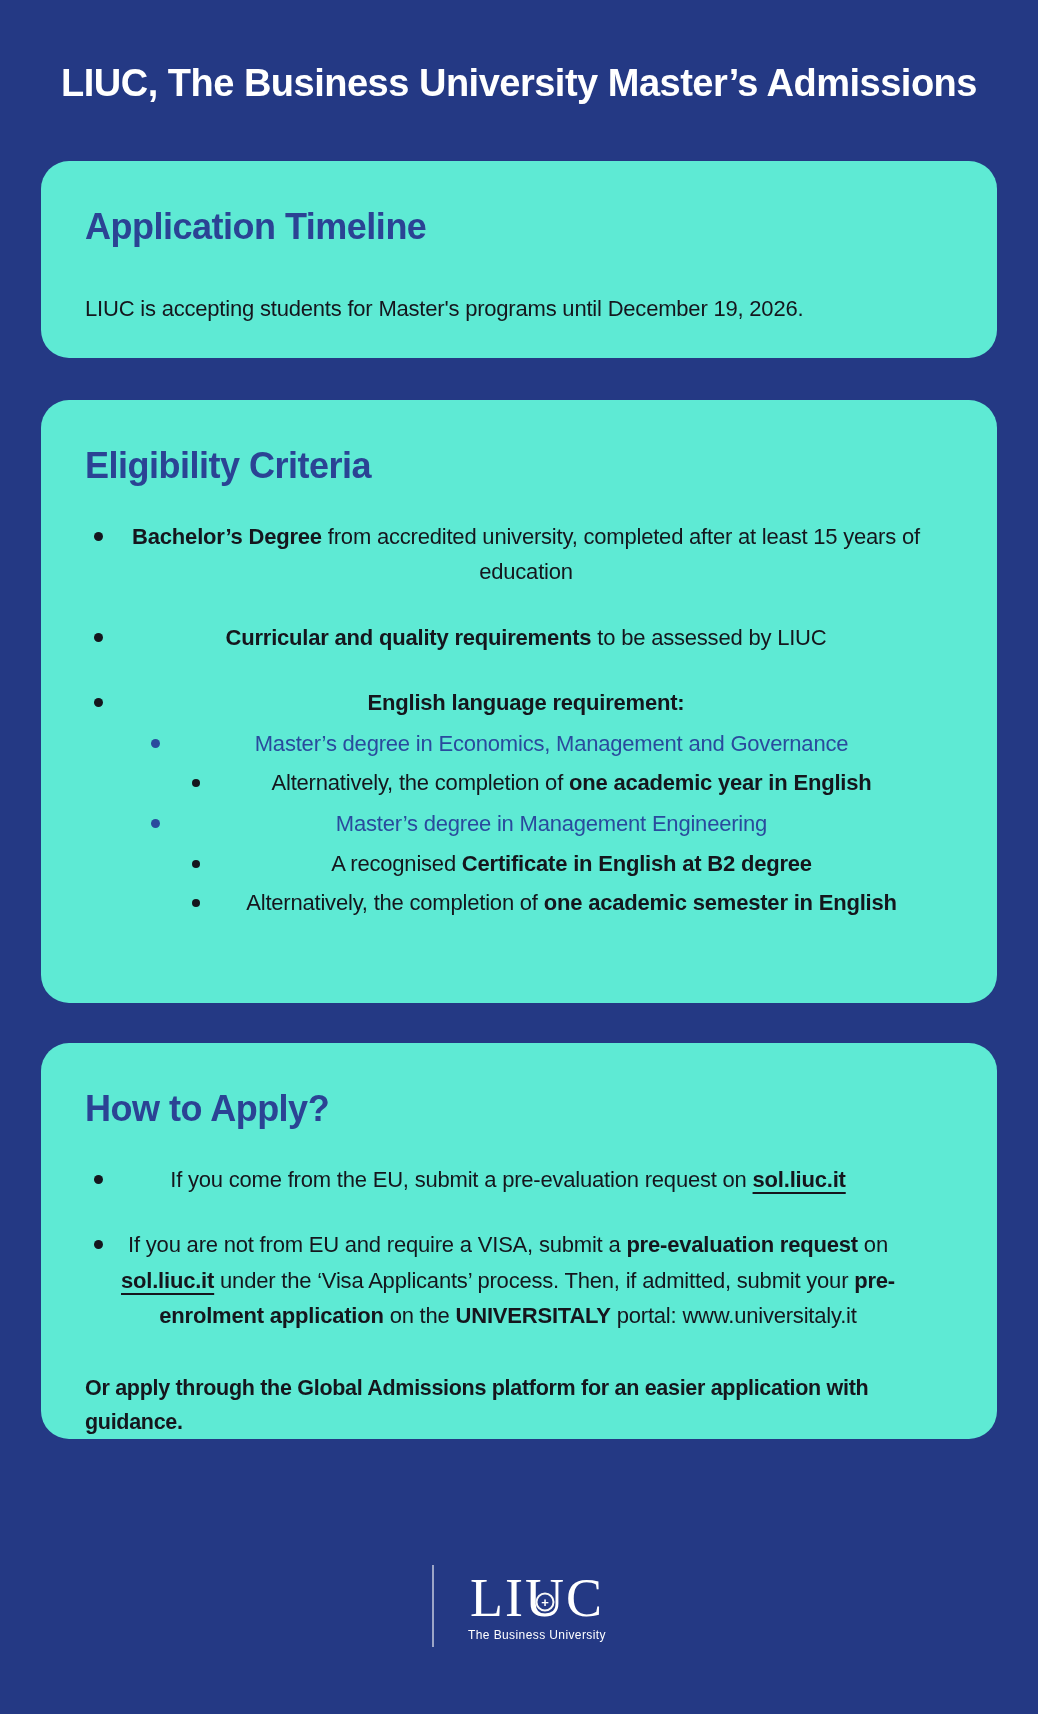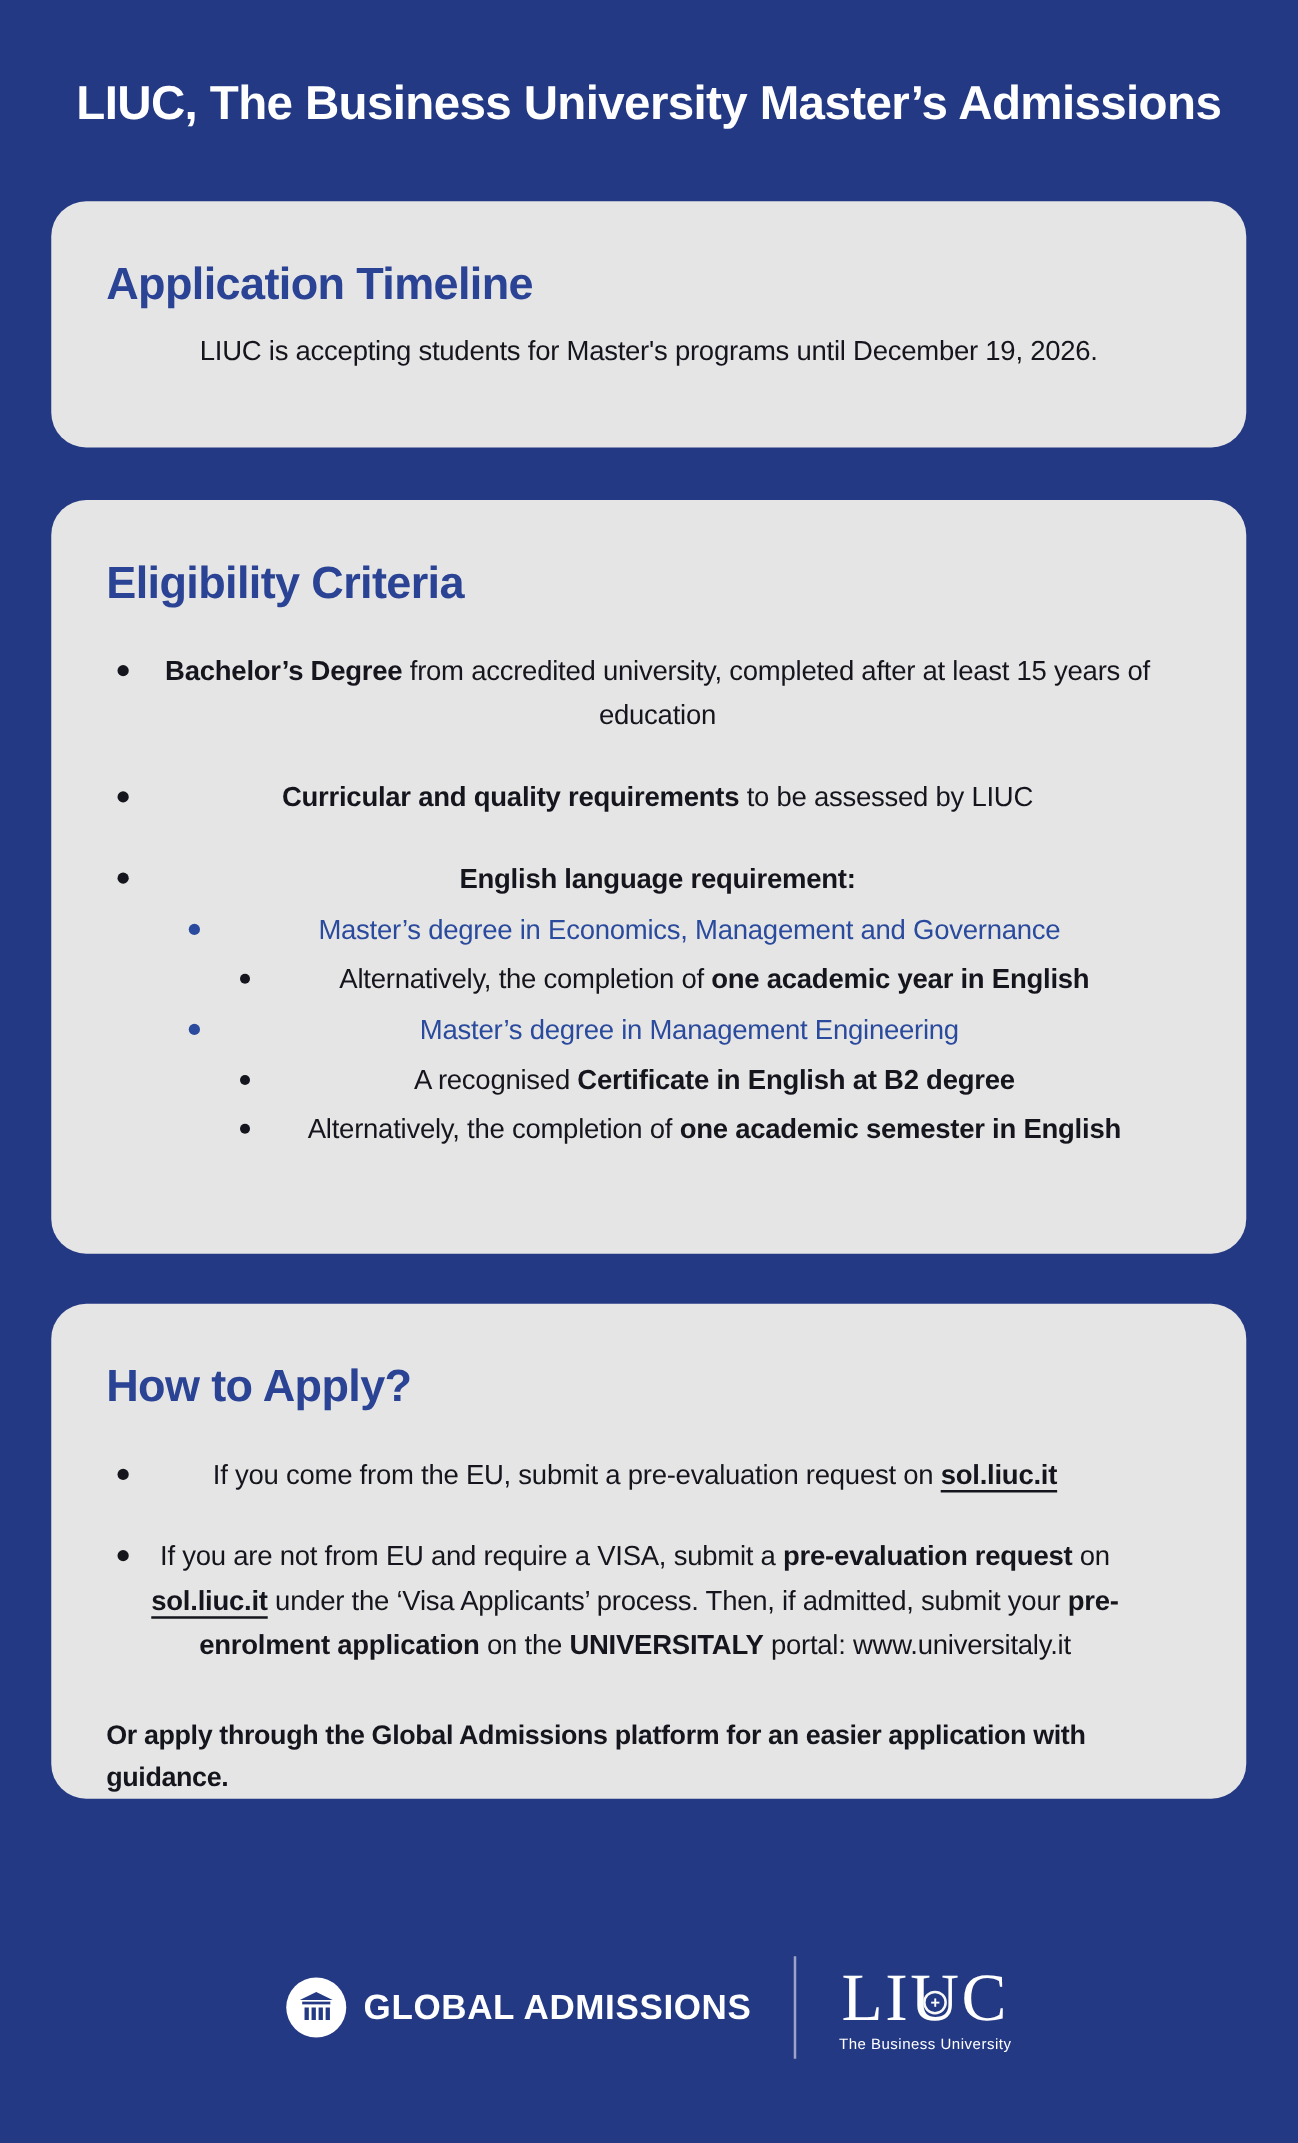--- a/index.html
+++ b/index.html
@@ -14,36 +14,35 @@
   }
   .page-title {
     position:absolute; top:60px; left:0; width:100%;
     text-align:center;
     color:#FFFFFF;
     font-size:38px; font-weight:700; letter-spacing:-0.5px;
     line-height:1.25;
   }
   .card {
     position:absolute; left:41px; width:956px;
-    background:#e5e5e5;
+    background:#5eead4;
     border-radius:28px;
     padding:44px 44px 38px 44px;
   }
   #card-timeline    { top:161px;  height:197px; }
   #card-eligibility { top:400px;  height:603px; }
   #card-apply       { top:1043px; height:396px; }
   .card h2 {
     color:#2B4394;
     font-size:36px; font-weight:700; letter-spacing:-0.5px;
     line-height:1.2;
   }
   .body-text {
     font-size:22px; line-height:1.55; letter-spacing:-0.2px;
-    margin-top:16px;
-    text-align:center;
+    margin-top:44px;
   }
   ul { list-style:none;text-align:center; }
   li { position:relative; font-size:22px; line-height:1.6; letter-spacing:-0.2px; }
   .l1 { margin-top:32px; }
   .l1 > li { padding-left:34px; margin-top:30px; max-width:880px; }
   .l1 > li:first-child { margin-top:0; }
   .l1 > li::before {
     content:""; position:absolute; left:9px; top:13px;
     width:9px; height:9px; border-radius:50%; background:#15161D;
   }
@@ -148,35 +147,20 @@
 <section class="card" id="card-apply">
   <h2>How to Apply?</h2>
   <ul class="l1 apply">
     <li><span>If you come from the EU, submit a pre-evaluation request on </span><span class="b u">sol.liuc.it</span></li>
     <li><span>If you are not from EU and require a VISA, submit a </span><span class="b">pre-evaluation request</span><span> on </span><span class="b u">sol.liuc.it</span><span> under the ‘Visa Applicants’ process. Then, if admitted, submit your </span><span class="b">pre-enrolment application</span><span> on the </span><span class="b">UNIVERSITALY</span><span> portal: www.universitaly.it</span></li>
   </ul>
   <p class="note">Or apply through the Global Admissions platform for an easier application with guidance.</p>
 </section>
 
 <div class="footer">
-  <div class="ga-logo">
-    <span class="ga-circle">
-      <svg viewBox="0 0 48 48" width="30" height="30" aria-hidden="true">
-        <g fill="#243984">
-          <polygon points="24,4 45,14.5 3,14.5"></polygon>
-          <rect x="6" y="16.5" width="36" height="3.5"></rect>
-          <rect x="9" y="24" width="5.5" height="16"></rect>
-          <rect x="18" y="24" width="5.5" height="16"></rect>
-          <rect x="27" y="24" width="5.5" height="16"></rect>
-          <rect x="36" y="24" width="5.5" height="16"></rect>
-        </g>
-      </svg>
-    </span>
-    <span class="ga-text">GLOBAL ADMISSIONS</span>
-  </div>
   <div class="footer-divider"></div>
   <div class="liuc-logo">
     <span class="liuc-text-wrap">
       <span class="liuc-text">LIUC</span>
       <span class="liuc-emblem">+</span>
     </span>
     <div class="liuc-tagline">The Business University</div>
   </div>
 </div>
 

